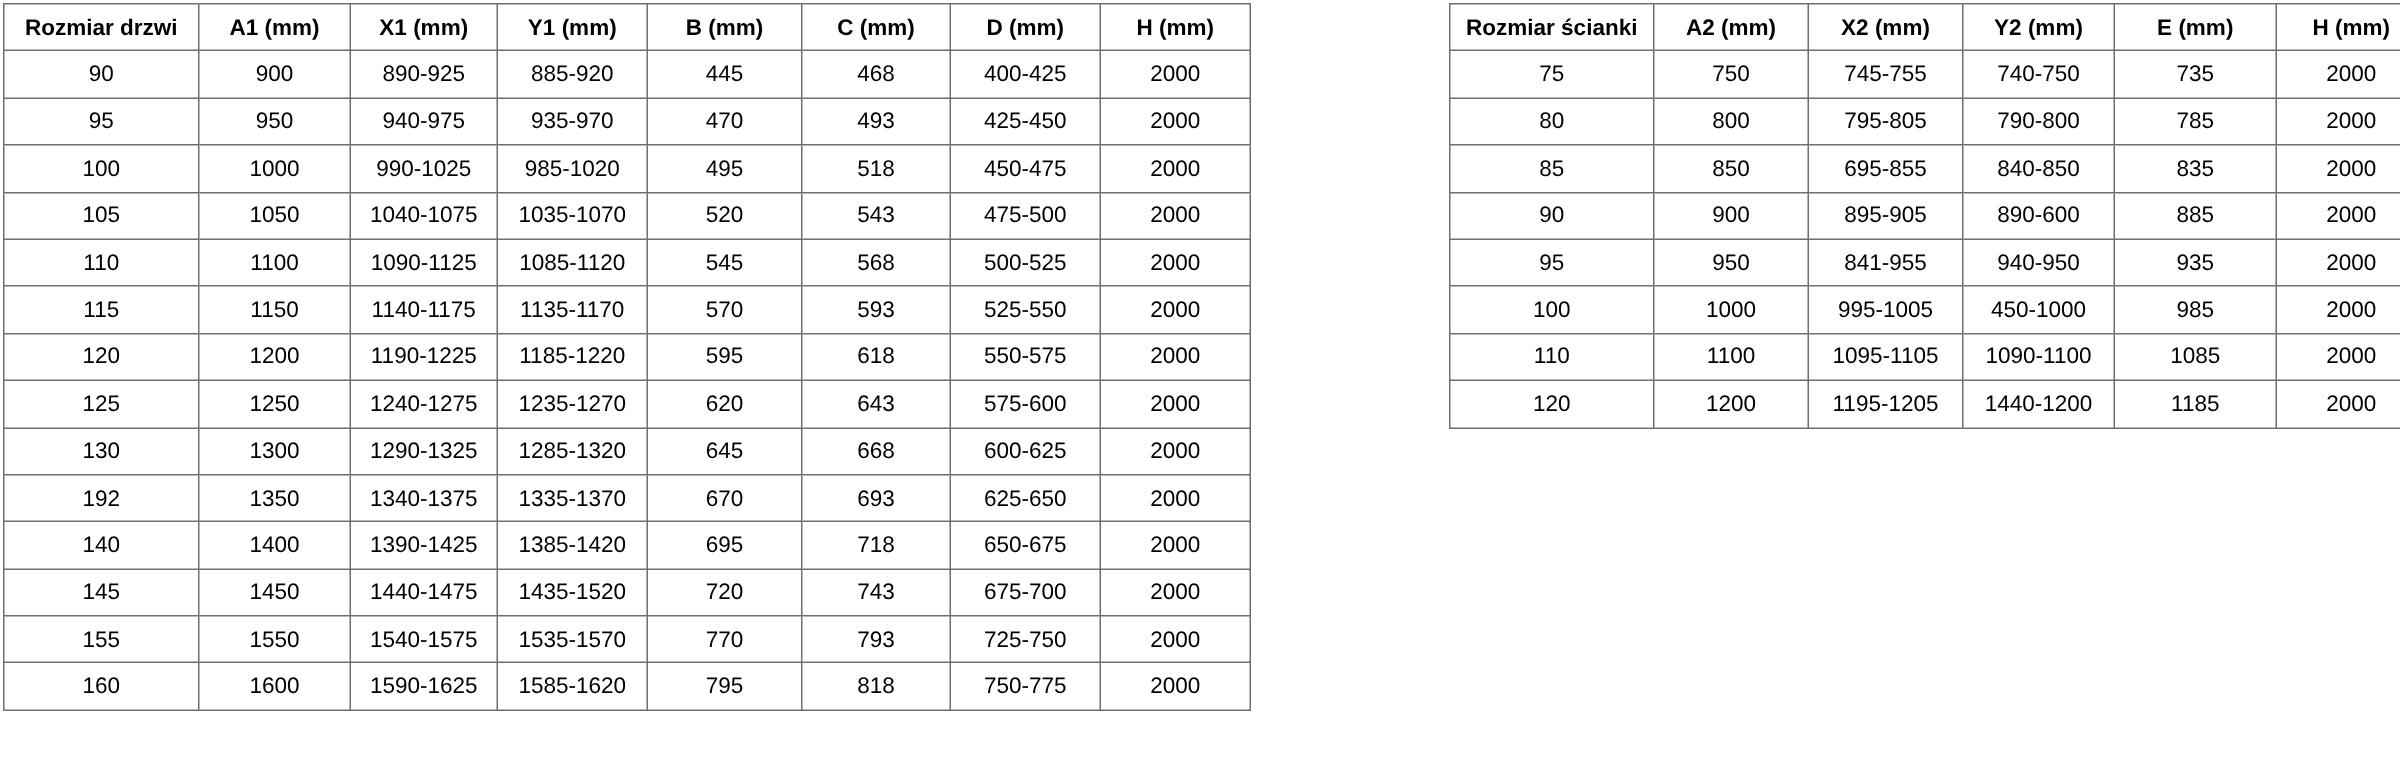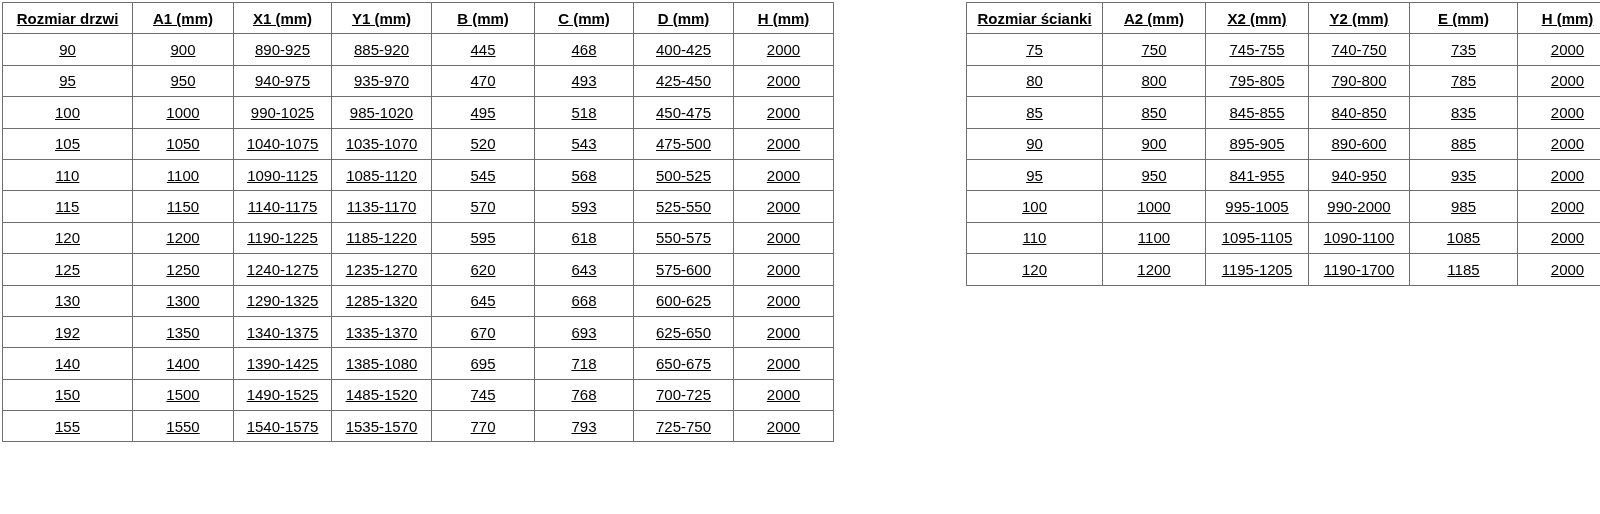--- a/index.html
+++ b/index.html
@@ -13,21 +13,20 @@
     height: 514px;
     background: #ffffff;
     font-family: "Liberation Sans", sans-serif;
     color: #000000;
   }
   table.spec-table {
     position: absolute;
     border-collapse: collapse;
     table-layout: fixed;
     border: 1.5px solid #000000;
-    text-decoration: underline;
   }
   table.spec-table th,
   table.spec-table td {
     border: 1px solid #6f6f6f;
     text-align: center;
     vertical-align: middle;
     padding: 0 2px;
     font-size: 15px;
     line-height: 1;
     overflow: hidden;
@@ -176,44 +175,54 @@
           <td>1335-1370</td>
           <td>670</td>
           <td>693</td>
           <td>625-650</td>
           <td>2000</td>
         </tr>
         <tr>
           <td>140</td>
           <td>1400</td>
           <td>1390-1425</td>
-          <td>1385-1080</td>
+          <td>1385-1420</td>
           <td>695</td>
           <td>718</td>
           <td>650-675</td>
           <td>2000</td>
         </tr>
         <tr>
-          <td>150</td>
-          <td>1500</td>
-          <td>1490-1525</td>
-          <td>1485-1520</td>
-          <td>745</td>
-          <td>768</td>
-          <td>700-725</td>
+          <td>145</td>
+          <td>1450</td>
+          <td>1440-1475</td>
+          <td>1435-1520</td>
+          <td>720</td>
+          <td>743</td>
+          <td>675-700</td>
           <td>2000</td>
         </tr>
         <tr>
           <td>155</td>
           <td>1550</td>
           <td>1540-1575</td>
           <td>1535-1570</td>
           <td>770</td>
           <td>793</td>
           <td>725-750</td>
+          <td>2000</td>
+        </tr>
+        <tr>
+          <td>160</td>
+          <td>1600</td>
+          <td>1590-1625</td>
+          <td>1585-1620</td>
+          <td>795</td>
+          <td>818</td>
+          <td>750-775</td>
           <td>2000</td>
         </tr>
       </tbody>
     </table>
 
   <table id="walls-table" class="spec-table">
     <colgroup>
       <col style="width:136px">
       <col style="width:103px">
       <col style="width:103px">
@@ -244,21 +253,21 @@
           <td>80</td>
           <td>800</td>
           <td>795-805</td>
           <td>790-800</td>
           <td>785</td>
           <td>2000</td>
         </tr>
         <tr>
           <td>85</td>
           <td>850</td>
-          <td>845-855</td>
+          <td>695-855</td>
           <td>840-850</td>
           <td>835</td>
           <td>2000</td>
         </tr>
         <tr>
           <td>90</td>
           <td>900</td>
           <td>895-905</td>
           <td>890-600</td>
           <td>885</td>
@@ -269,36 +278,36 @@
           <td>950</td>
           <td>841-955</td>
           <td>940-950</td>
           <td>935</td>
           <td>2000</td>
         </tr>
         <tr>
           <td>100</td>
           <td>1000</td>
           <td>995-1005</td>
-          <td>990-2000</td>
+          <td>450-1000</td>
           <td>985</td>
           <td>2000</td>
         </tr>
         <tr>
           <td>110</td>
           <td>1100</td>
           <td>1095-1105</td>
           <td>1090-1100</td>
           <td>1085</td>
           <td>2000</td>
         </tr>
         <tr>
           <td>120</td>
           <td>1200</td>
           <td>1195-1205</td>
-          <td>1190-1700</td>
+          <td>1440-1200</td>
           <td>1185</td>
           <td>2000</td>
         </tr>
       </tbody>
     </table>
 
 </div>
 
 </body></html>

